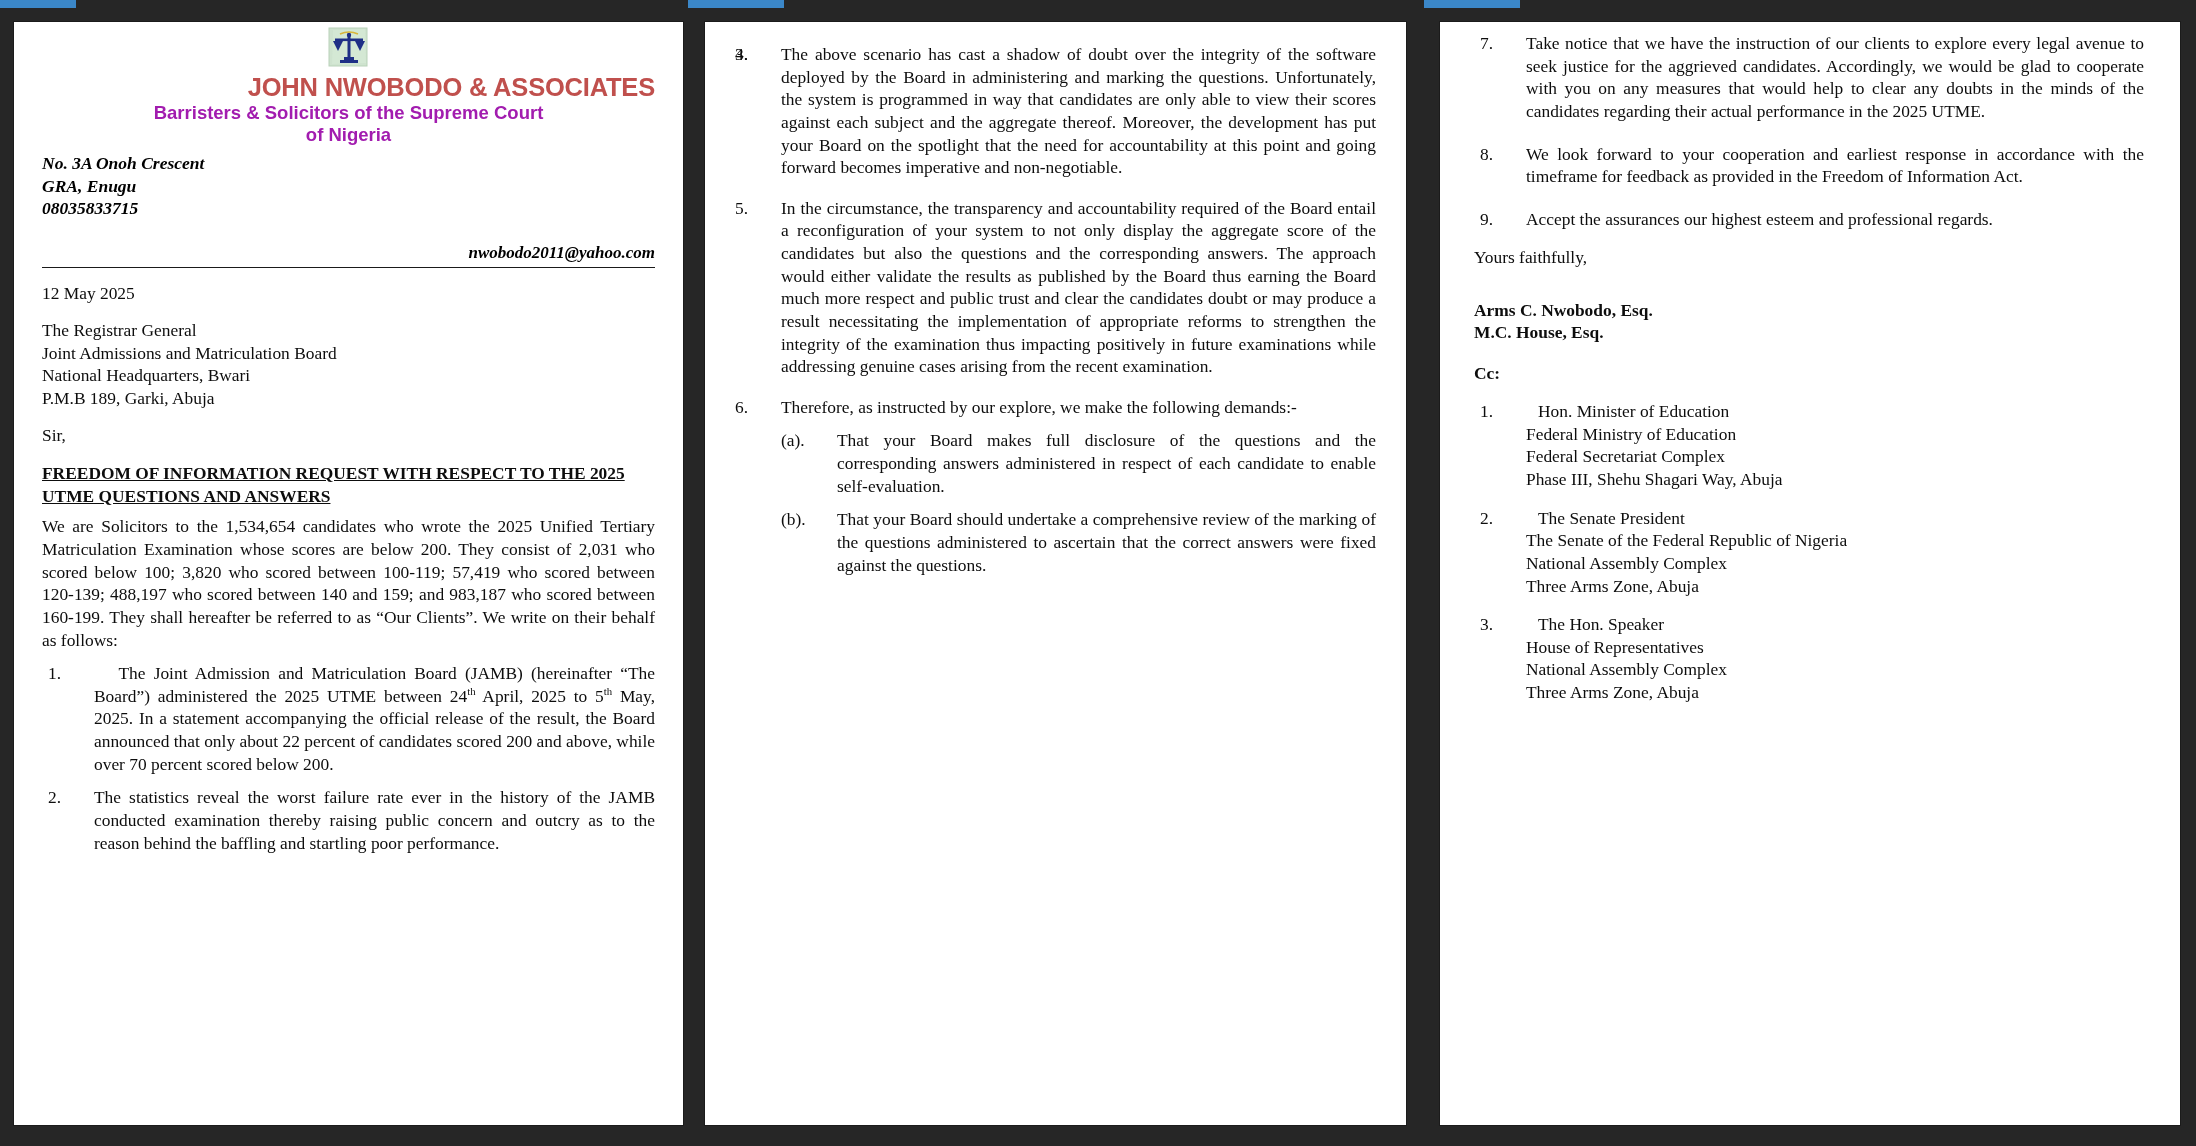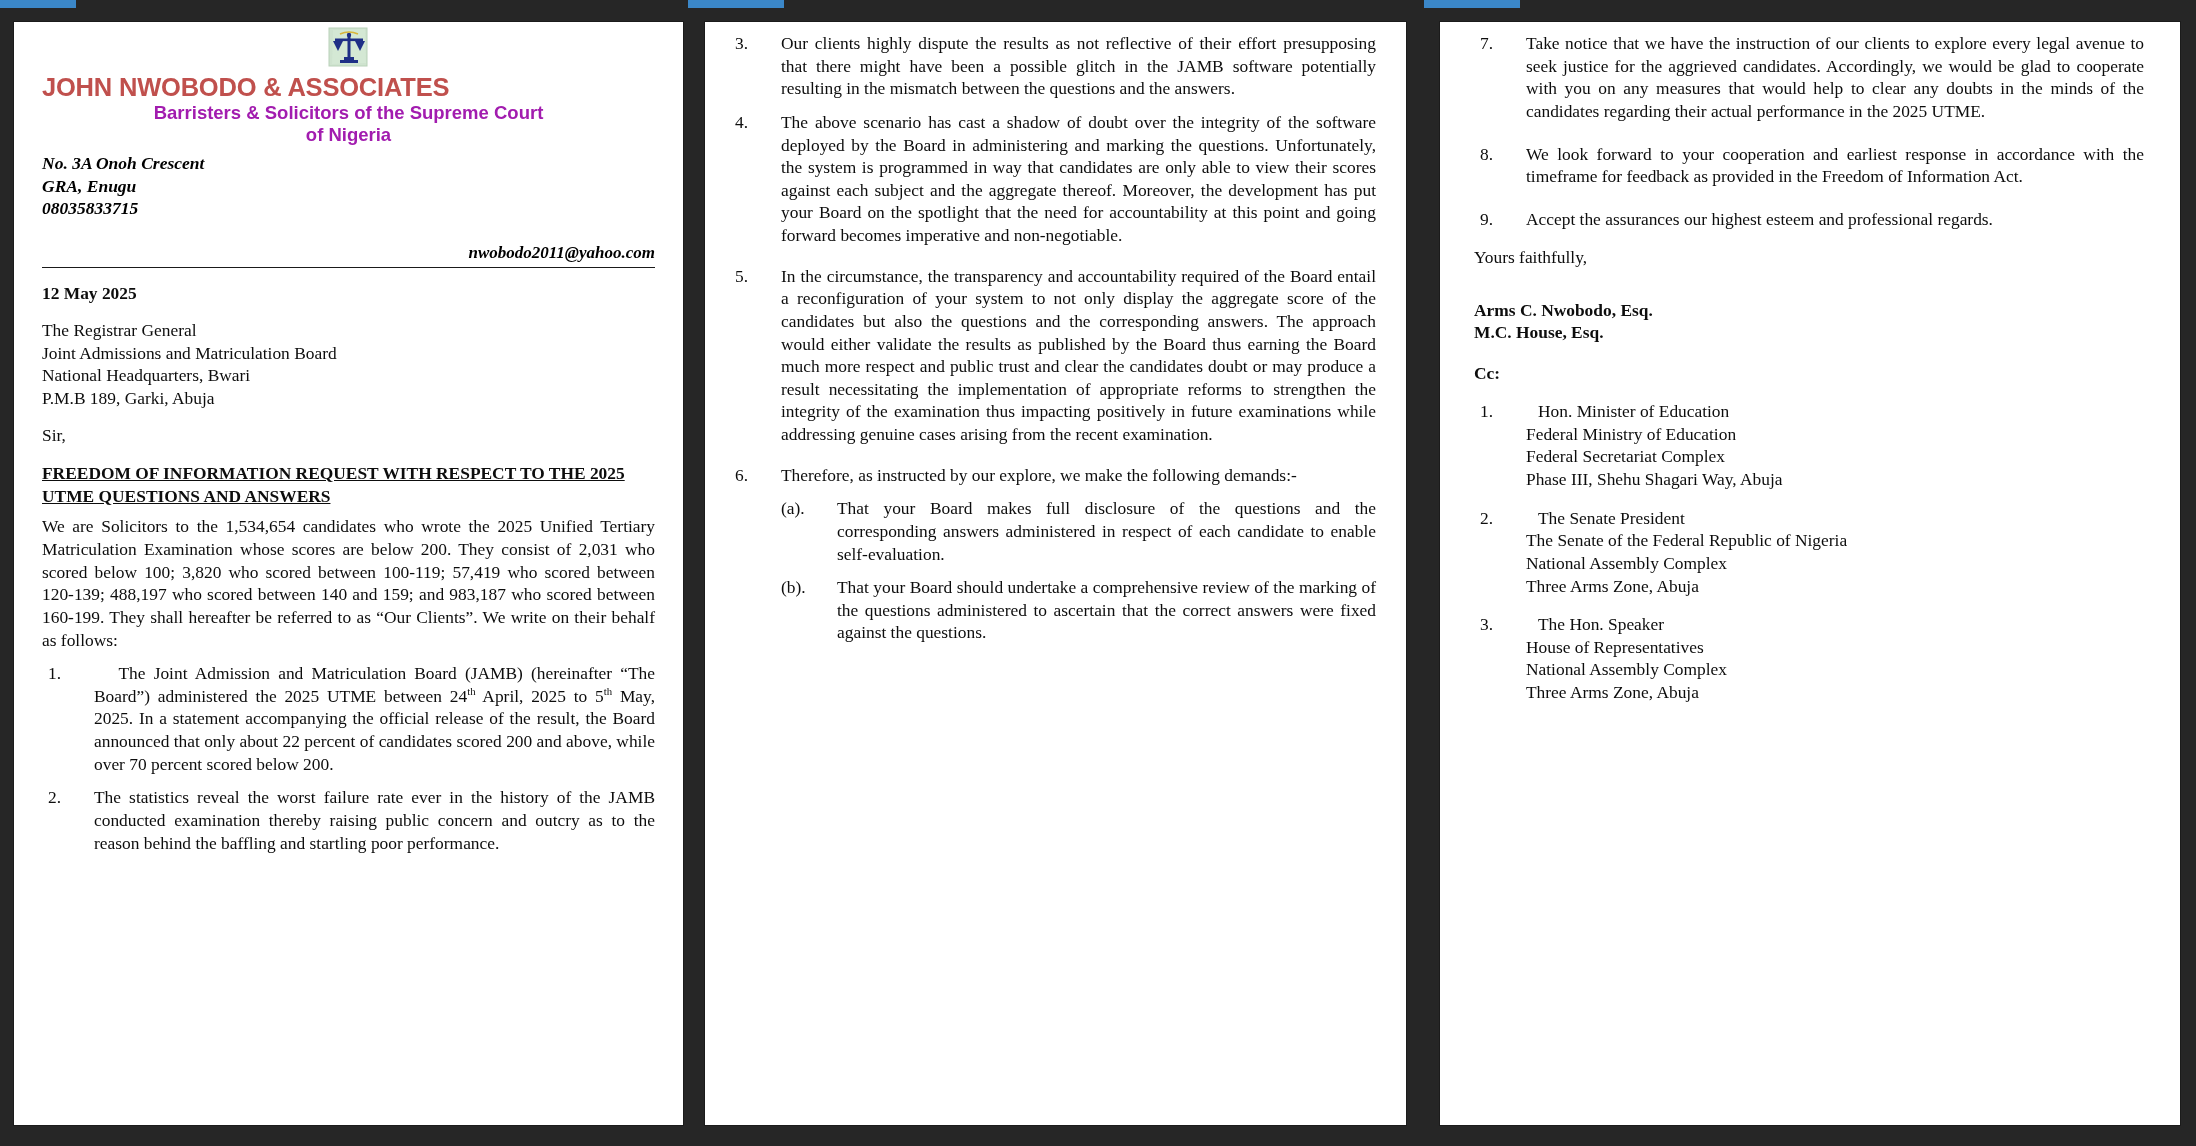--- a/index.html
+++ b/index.html
@@ -43,21 +43,21 @@
   .page-inner { padding: 0 26px; }
   #page-1 .page-inner { padding: 4px 28px 0 28px; }
   #page-2 .page-inner { padding: 10px 30px 0 24px; }
   #page-3 .page-inner { padding: 10px 36px 0 34px; }
 
   
   .logo-wrap { text-align: center; margin: 0 0 2px 0; line-height: 0; }
   .logo { display: inline-block; width: 46px; height: 46px; }
 
   .firm-name {
-    text-align: left;
+    text-align: right;
     color: #c0504d;
     font-family: "Liberation Sans", sans-serif;
     font-weight: bold;
     font-size: 25.5px;
     letter-spacing: -0.2px;
     line-height: 1.05;
     margin: 0;
   }
   .firm-sub {
     text-align: center;
@@ -86,21 +86,21 @@
   }
   .rule { border: none; border-top: 1.6px solid #1a1a1a; margin: 3px 0 0 0; }
 
   
   .body-text {
     font-size: 17.4px;
     line-height: 1.30;
     color: #0d0d0d;
     text-align: justify;
   }
-  .date-line { margin: 14px 0 0 0; font-weight: bold; }
+  .date-line { margin: 14px 0 0 0; }
   .addr-to { margin: 14px 0 0 0; line-height: 1.30; }
   .salutation { margin: 14px 0 0 0; }
   .subject {
     margin: 16px 0 0 0;
     font-weight: bold;
     text-decoration: underline;
     text-align: left;
     line-height: 1.30;
   }
   .para { margin: 8px 0 0 0; text-align: justify; }
@@ -224,21 +224,20 @@
 
     </div>
   </div>
 
   <div class="page" id="page-2">
     <div class="page-inner">
       <div class="body-text">
 
         <div class="num-item" style="margin-top:0">
           <span class="num">3.</span>
-          <span>Our clients highly dispute the results as not reflective of their effort presupposing that there might have been a possible glitch in the JAMB software potentially resulting in the mismatch between the questions and the answers.</span>
         </div>
 
         <div class="num-item">
           <span class="num">4.</span>
           <span>The above scenario has cast a shadow of doubt over the integrity of the software deployed by the Board in administering and marking the questions. Unfortunately, the system is programmed in way that candidates are only able to view their scores against each subject and the aggregate thereof. Moreover, the development has put your Board on the spotlight that the need for accountability at this point and going forward becomes imperative and non-negotiable.</span>
         </div>
 
         <div class="num-item" style="margin-top:18px">
           <span class="num">5.</span>
           <span>In the circumstance, the transparency and accountability required of the Board entail a reconfiguration of your system to not only display the aggregate score of the candidates but also the questions and the corresponding answers. The approach would either validate the results as published by the Board thus earning the Board much more respect and public trust and clear the candidates doubt or may produce a result necessitating the implementation of appropriate reforms to strengthen the integrity of the examination thus impacting positively in future examinations while addressing genuine cases arising from the recent examination.</span>

